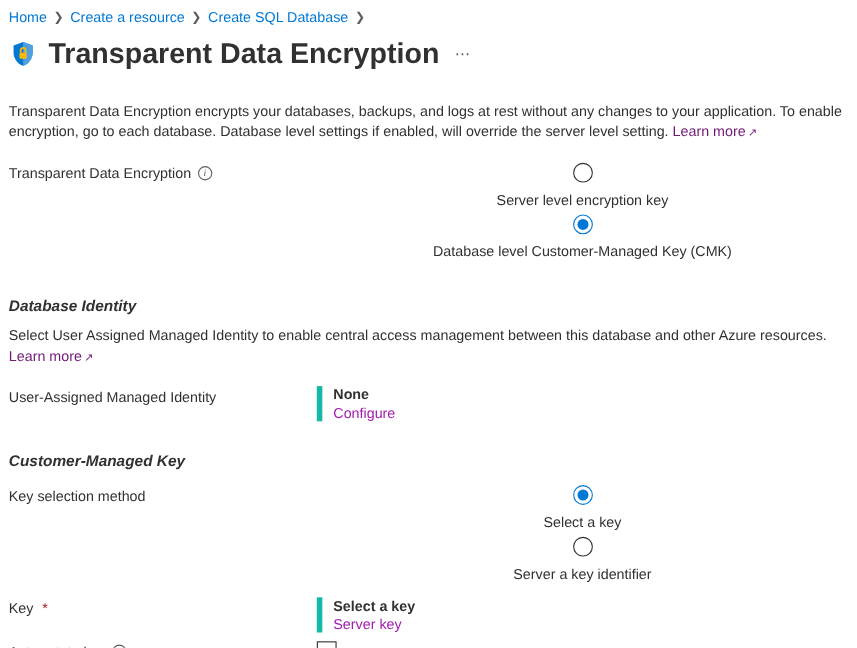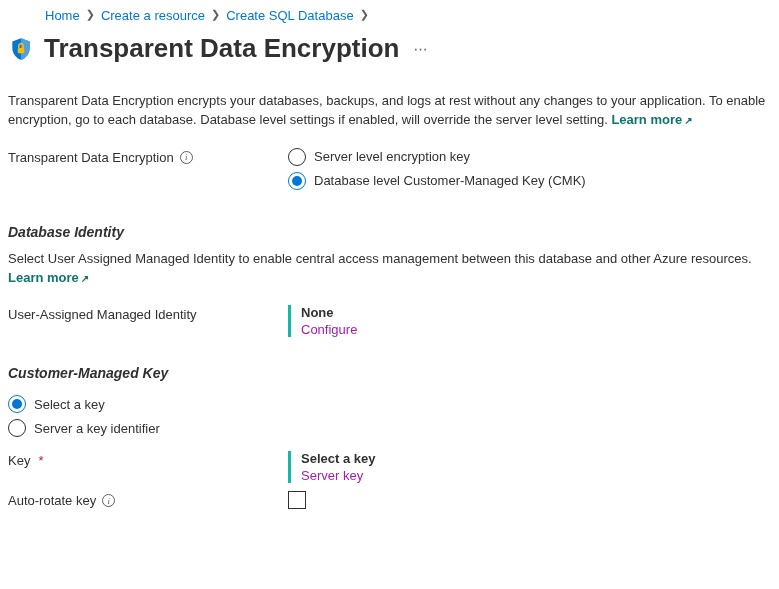--- a/index.html
+++ b/index.html
@@ -9,24 +9,24 @@
     }
     body {
       font-family: "Segoe UI", -apple-system, sans-serif;
       font-size: 13px;
       color: #323130;
       padding: 8px 8px 20px 8px;
       width: 779px;
     }
     .breadcrumb {
       display: flex;
+      align-items: center;
       gap: 6px;
       font-size: 13px;
       margin-bottom: 10px;
-      margin-left: 37px;
     }
     .breadcrumb a {
       color: #0078d4;
       text-decoration: none;
       cursor: pointer;
     }
     .chevron {
       color: #605e5c;
       font-size: 11px;
     }
@@ -47,24 +47,23 @@
       cursor: pointer;
       padding: 4px;
     }
     .description {
       font-size: 13px;
       line-height: 1.45;
       color: #323130;
       margin-bottom: 18px;
     }
     .link {
-      color: #0f766e;
+      color: #701a75;
       text-decoration: none;
       cursor: pointer;
-      font-weight: bold;
     }
     .ext-icon {
       font-size: 10px;
       margin-left: 2px;
     }
     .form-row {
       display: flex;
       align-items: flex-start;
       margin-bottom: 4px;
     }
@@ -94,20 +93,21 @@
     }
     .form-control {
       flex: 1;
     }
     .radio-option {
       display: flex;
       align-items: center;
       gap: 8px;
       margin-bottom: 6px;
       cursor: pointer;
+      flex-direction: column;
     }
     .radio {
       width: 18px;
       height: 18px;
       border: 1px solid #323130;
       border-radius: 50%;
       display: flex;
       align-items: center;
       justify-content: center;
       flex-shrink: 0;
@@ -128,21 +128,21 @@
     }
     .section-heading {
       font-size: 14px;
       font-weight: 600;
       margin-top: 28px;
       margin-bottom: 10px;
       color: #323130;
       font-style: italic;
     }
     .value-block {
-      border-left: 3px solid #14b8a6;
+      border-left: 5px solid #14b8a6;
       padding-left: 10px;
     }
     .value-bold {
       font-weight: 600;
       font-size: 13px;
       color: #323130;
       margin-bottom: 2px;
     }
     .value-link {
       color: #a21caf;
@@ -224,20 +224,23 @@
     <div class="value-block">
       <div class="value-bold">None</div>
       <div class="value-link">Configure</div>
     </div>
   </div>
 </div>
 
 <h2 class="section-heading">Customer-Managed Key</h2>
 
 <div class="form-row" style="margin-top:14px">
+  <div class="form-label">
+    <span>Key selection method</span>
+  </div>
   <div class="form-control">
     <div class="radio-option">
       <div class="radio checked"></div>
       <span class="radio-label">Select a key</span>
     </div>
     <div class="radio-option">
       <div class="radio"></div>
       <span class="radio-label">Server a key identifier</span>
     </div>
   </div>

